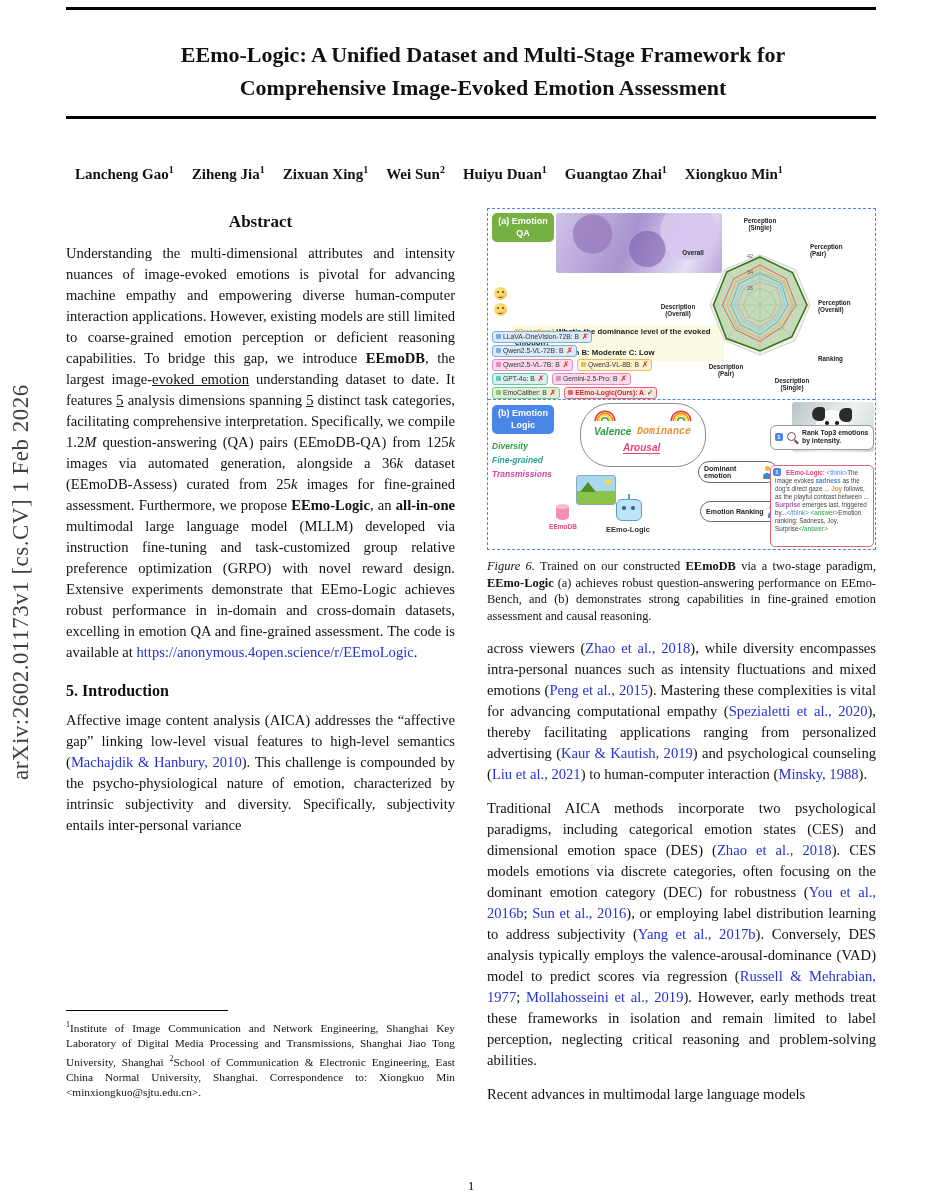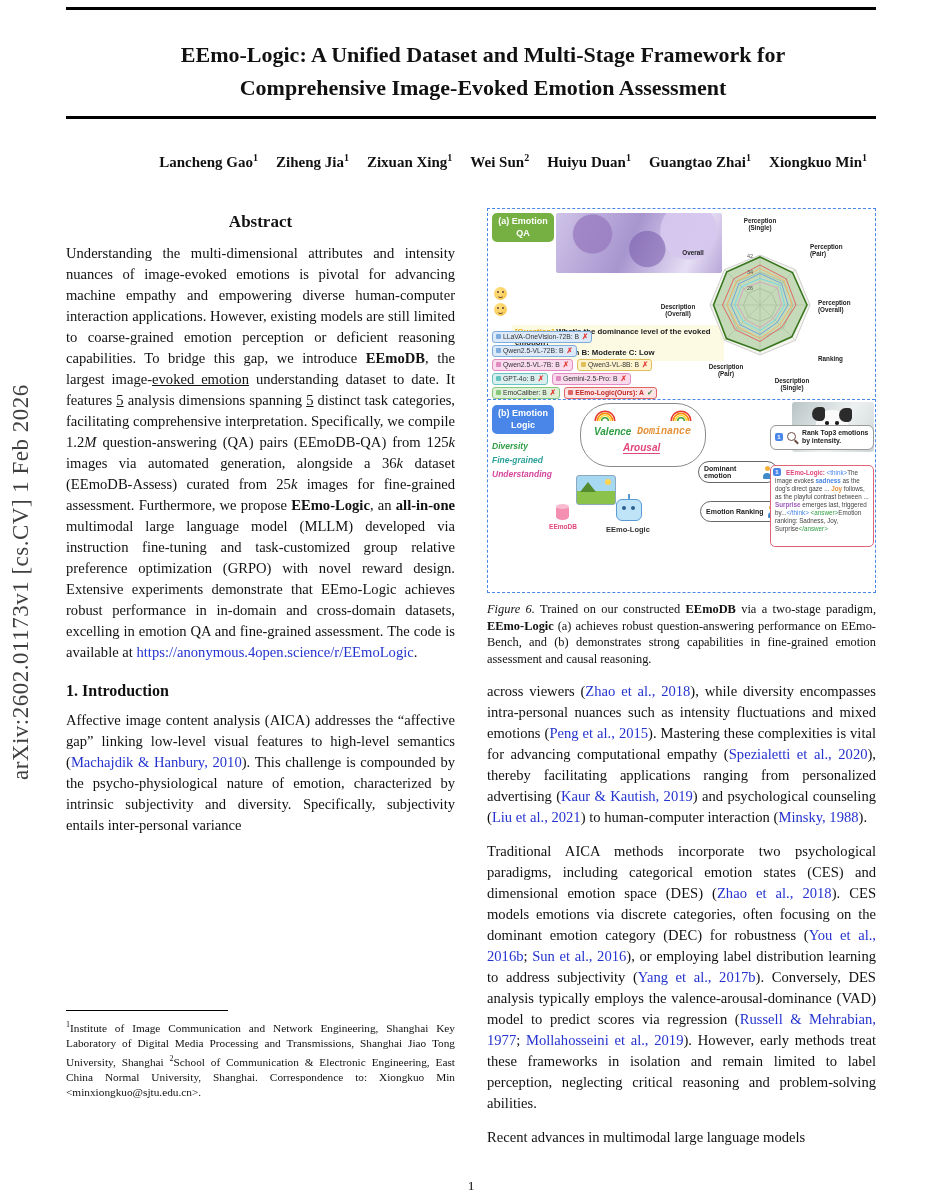--- a/index.html
+++ b/index.html
@@ -3,42 +3,42 @@
 <meta charset="utf-8">
 <style>
   html,body{margin:0;padding:0;background:#ffffff;}
   body{width:942px;height:1200px;overflow:hidden;}
   .page{position:relative;width:942px;height:1200px;background:#fff;font-family:"Liberation Serif",serif;color:#111;}
   .arxiv{position:absolute;left:8px;top:262px;height:640px;width:34px;writing-mode:vertical-rl;transform:rotate(180deg);font-size:23px;color:#3f3f3f;text-align:center;letter-spacing:.5px;}
   .rule{position:absolute;left:66px;width:810px;background:#000;}
   .rule-top{top:7px;height:3px;}
   .rule-2{top:116px;height:3px;}
   .title{position:absolute;left:66px;top:26px;width:810px;text-align:center;font-size:22px;font-weight:bold;line-height:33px;margin:12px;}
-  .authors{position:absolute;left:66px;top:152px;width:810px;text-align:right;font-size:15px;}
+  .authors{position:absolute;left:66px;top:164px;width:810px;text-align:left;font-size:15px;}
   .author{margin:0 9px;font-weight:bold;white-space:nowrap;}
   .author sup{font-size:10px;}
   .col{position:absolute;top:212px;width:389px;}
   .col-left{left:66px;}
   .col-right{left:487px;top:208px;}
   .abstract-heading{text-align:center;font-size:17px;font-weight:bold;margin:0 0 11px 0;}
   .par{font-size:14.6px;line-height:21px;text-align:justify;margin:0 0 13px 0;}
   .section-heading{font-size:16px;font-weight:bold;margin:19px 0 10px 0;}
   .rt-b{font-weight:bold;}
   .rt-i{font-style:italic;}
   .rt-u{text-decoration:underline;}
   .rt-a{color:#2433cf;}
   .footnote{position:absolute;left:0;top:798px;width:389px;}
   .footnote-rule{width:162px;height:1px;background:#000;margin-bottom:6px;}
   .footnote-text{font-size:11.3px;line-height:15px;text-align:justify;margin:0;}
   .footnote-text sup{font-size:8px;}
   .caption{font-size:12.4px;line-height:16.5px;text-align:justify;margin:8px 0 14px 0;}
   .page-num{position:absolute;left:0;bottom:6px;width:942px;text-align:center;font-size:13.5px;}
 
   
-  .figure{position:relative;width:389px;height:385px;border:1.6px dashed #4a86e8;box-sizing:border-box;font-family:"Liberation Sans",sans-serif;background:#fff;}
+  .figure{position:relative;width:389px;height:342px;border:1.6px dashed #4a86e8;box-sizing:border-box;font-family:"Liberation Sans",sans-serif;background:#fff;}
   .panel-sep{position:absolute;left:0;top:190px;width:100%;border-top:1.6px dashed #4a86e8;}
   .fig-label{position:absolute;width:56px;color:#fff;font-weight:bold;font-size:9px;line-height:1.3;text-align:center;padding:3px 3px;border-radius:5px;}
   .lbl-a{left:4px;top:4px;background:#76b043;}
   .lbl-b{left:4px;top:196px;background:#4a86e8;}
   .art-img{position:absolute;left:68px;top:4px;width:166px;height:60px;border-radius:2px;background:
     radial-gradient(circle at 22% 35%,rgba(150,120,190,.75) 0 14%,transparent 15%),
     radial-gradient(circle at 55% 60%,rgba(120,90,170,.55) 0 18%,transparent 19%),
     radial-gradient(circle at 80% 30%,rgba(214,199,238,.95) 0 20%,transparent 21%),
     linear-gradient(115deg,#cfc3e8,#a795cf 45%,#e6def5 80%,#b7a6d8);}
   .icon-face{position:absolute;width:13px;height:13px;border-radius:50%;background:radial-gradient(circle at 35% 30%,#ffe082,#f6c244);}
@@ -115,21 +115,21 @@
 
   <div class="rule rule-top"></div>
   <h1 class="title"><span>EEmo-Logic: A Unified Dataset and Multi-Stage Framework for</span><br><span>Comprehensive Image-Evoked Emotion Assessment</span></h1>
   <div class="rule rule-2"></div>
 
   <div class="authors"><span class="author"><span>Lancheng Gao</span><sup>1</sup></span><span class="author"><span>Ziheng Jia</span><sup>1</sup></span><span class="author"><span>Zixuan Xing</span><sup>1</sup></span><span class="author"><span>Wei Sun</span><sup>2</sup></span><span class="author"><span>Huiyu Duan</span><sup>1</sup></span><span class="author"><span>Guangtao Zhai</span><sup>1</sup></span><span class="author"><span>Xiongkuo Min</span><sup>1</sup></span></div>
 
   <div class="col col-left">
     <h2 class="abstract-heading">Abstract</h2>
     <p class="par"><span>Understanding the multi-dimensional attributes and intensity nuances of image-evoked emotions is pivotal for advancing machine empathy and empowering diverse human-computer interaction applications. However, existing models are still limited to coarse-grained emotion perception or deficient reasoning capabilities. To bridge this gap, we introduce </span><span class="rt-b">EEmoDB</span><span>, the largest image-</span><span class="rt-u">evoked emotion</span><span> understanding dataset to date. It features </span><span class="rt-u">5</span><span> analysis dimensions spanning </span><span class="rt-u">5</span><span> distinct task categories, facilitating comprehensive interpretation. Specifically, we compile 1.2</span><span class="rt-i">M</span><span> question-answering (QA) pairs (EEmoDB-QA) from 125</span><span class="rt-i">k</span><span> images via automated generation, alongside a 36</span><span class="rt-i">k</span><span> dataset (EEmoDB-Assess) curated from 25</span><span class="rt-i">k</span><span> images for fine-grained assessment. Furthermore, we propose </span><span class="rt-b">EEmo-Logic</span><span>, an </span><span class="rt-b">all-in-one</span><span> multimodal large language model (MLLM) developed via instruction fine-tuning and task-customized group relative preference optimization (GRPO) with novel reward design. Extensive experiments demonstrate that EEmo-Logic achieves robust performance in in-domain and cross-domain datasets, excelling in emotion QA and fine-grained assessment. The code is available at </span><span class="rt-a">https://anonymous.4open.science/r/EEmoLogic</span><span>.</span></p>
-    <h2 class="section-heading">1. Introduction</h2>
+    <h2 class="section-heading">5. Introduction</h2>
     <p class="par"><span>Affective image content analysis (AICA) addresses the “affective gap” linking low-level visual features to high-level semantics (</span><span class="rt-a">Machajdik &amp; Hanbury, 2010</span><span>). This challenge is compounded by the psycho-physiological nature of emotion, characterized by intrinsic subjectivity and diversity. Specifically, subjectivity entails inter-personal variance</span></p>
     <div class="footnote">
       <div class="footnote-rule"></div>
       <p class="footnote-text"><sup>1</sup><span>Institute of Image Communication and Network Engineering, Shanghai Key Laboratory of Digital Media Processing and Transmissions, Shanghai Jiao Tong University, Shanghai </span><sup>2</sup><span>School of Communication &amp; Electronic Engineering, East China Normal University, Shanghai. Correspondence to: Xiongkuo Min &lt;minxiongkuo@sjtu.edu.cn&gt;.</span></p>
     </div>
   </div>
 
   <div class="col col-right">
 
     <div class="figure">
@@ -229,21 +229,21 @@
       <div class="ax ax6">Description
 (Overall)</div>
       <div class="ax ax7">Overall</div>
       <div class="tick t42">42</div>
       <div class="tick t34">34</div>
       <div class="tick t26">26</div>
 
       <div class="fig-label lbl-b">(b) Emotion Logic</div>
       <div class="kw kw0">Diversity</div>
       <div class="kw kw1">Fine-grained</div>
-      <div class="kw kw2">Understanding</div>
+      <div class="kw kw2">Transmissions</div>
 
       <div class="vad-cloud">
         <svg class="rainbow rb-l" viewBox="0 0 22 11">
           <path d="M2 11 A9 9 0 0 1 20 11" stroke="#e53935" stroke-width="1.4" fill="none"></path>
           <path d="M4 11 A7 7 0 0 1 18 11" stroke="#fb8c00" stroke-width="1.4" fill="none"></path>
           <path d="M6 11 A5 5 0 0 1 16 11" stroke="#fdd835" stroke-width="1.4" fill="none"></path>
           <path d="M8 11 A3 3 0 0 1 14 11" stroke="#43a047" stroke-width="1.4" fill="none"></path>
         </svg>
         <svg class="rainbow rb-r" viewBox="0 0 22 11">
           <path d="M2 11 A9 9 0 0 1 20 11" stroke="#e53935" stroke-width="1.4" fill="none"></path>

